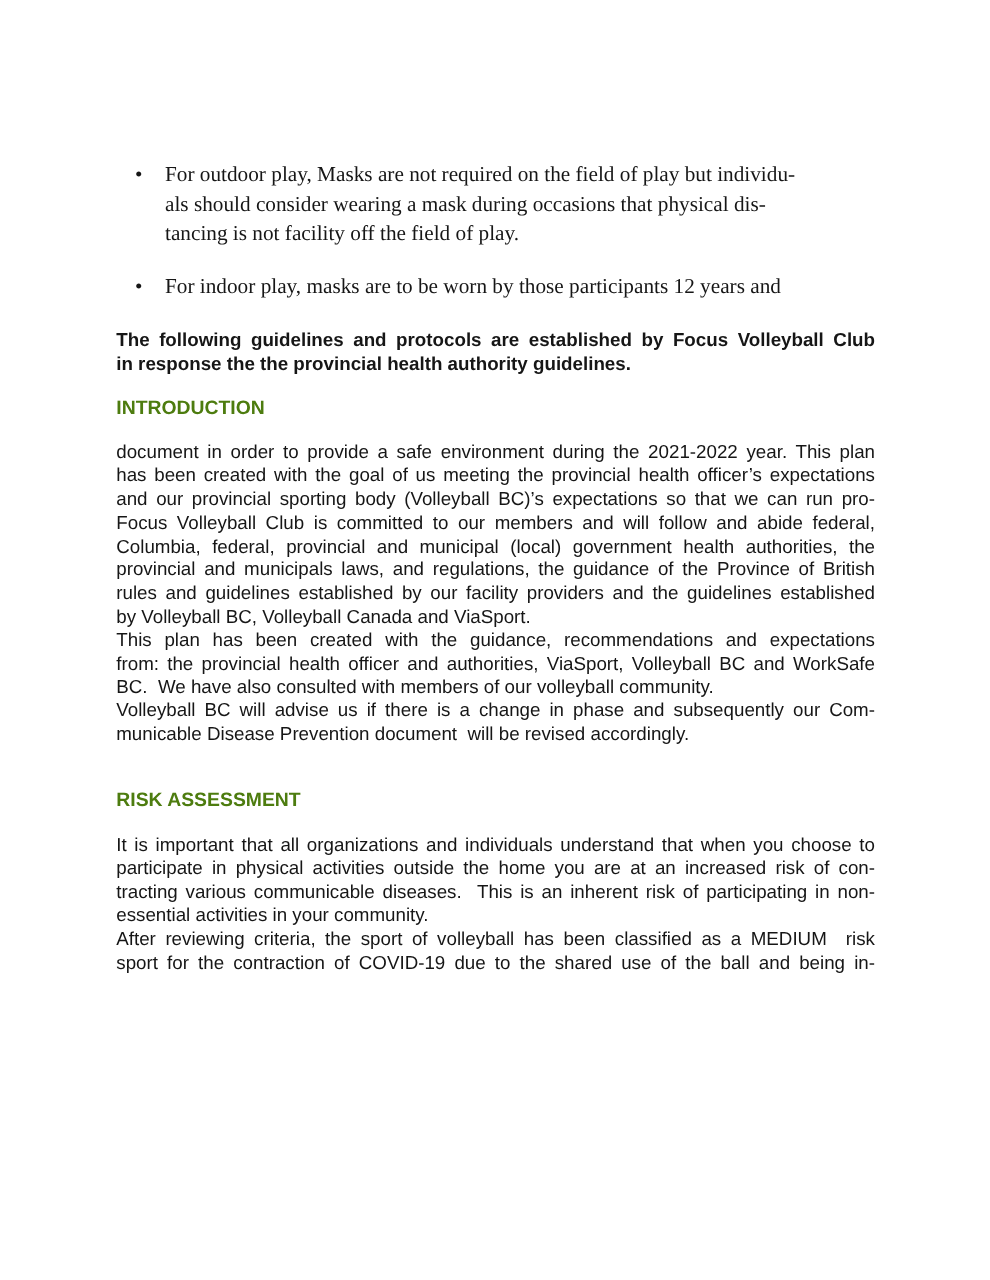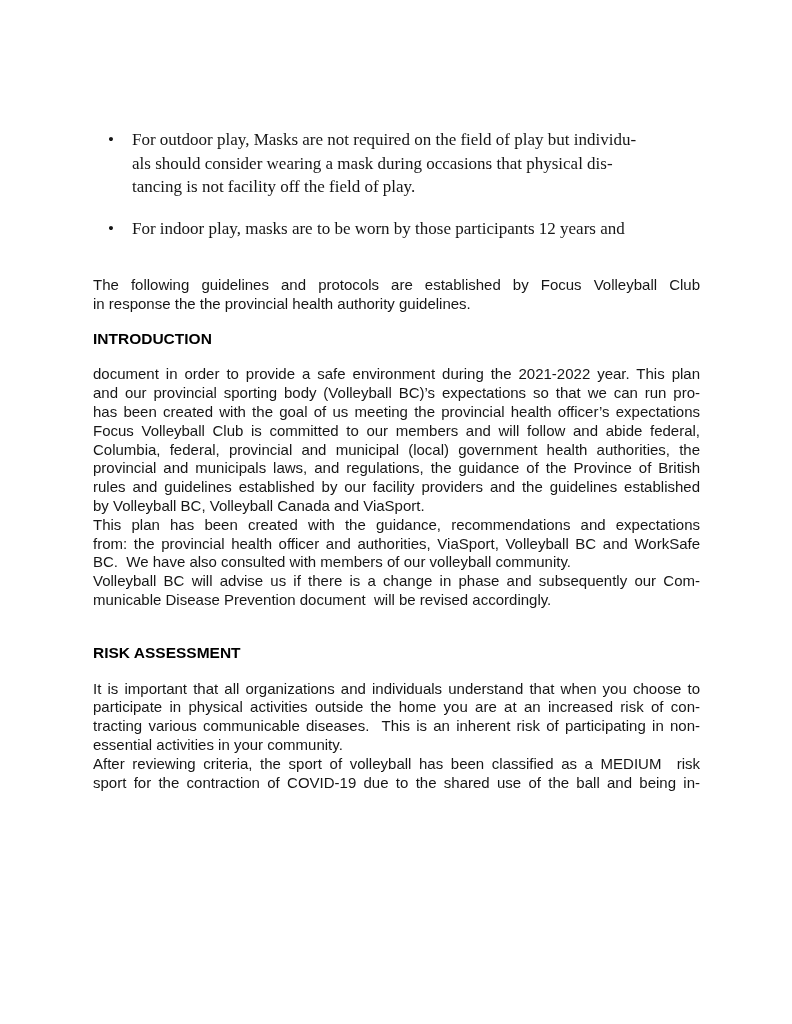--- a/index.html
+++ b/index.html
@@ -32,29 +32,29 @@
     position: relative;
     padding-left: 39px;
   }
   .bullet-item + .bullet-item { margin-top: 18px; }
   .bullet-marker {
     position: absolute;
     left: 15px;
     top: 0;
   }
   .para { margin-top: 0; }
-  .para.lead { margin-top: 36px; }
+  .para.lead { margin-top: 24px; font-weight: bold; }
   .para.after-heading { margin-top: 17px; }
   .heading {
     font-family: "Liberation Sans", "DejaVu Sans", sans-serif;
     font-size: 15.5px;
     line-height: 18.8px;
     font-weight: bold;
     margin: 34px 0 0 0;
-    color: #000000;
+    color: #4d7c0f;
   }
   .heading.intro { margin-top: 16px; }
   .tline {
     white-space: nowrap;
   }
   .tline.j {
     white-space: normal;
     text-align: justify;
     text-align-last: justify;
     -moz-text-align-last: justify;
@@ -85,22 +85,22 @@
 
   <div class="para lead sans">
       <div class="tline j">The following guidelines and protocols are established by Focus Volleyball Club</div>
       <div class="tline">in response the the provincial health authority guidelines.</div>
     </div>
 
   <div class="heading intro">INTRODUCTION</div>
 
   <div class="para after-heading sans">
       <div class="tline j">document in order to provide a safe environment during the 2021-2022 year. This plan</div>
+      <div class="tline j">has been created with the goal of us meeting the provincial health officer’s expectations</div>
       <div class="tline j">and our provincial sporting body (Volleyball BC)’s expectations so that we can run pro-</div>
-      <div class="tline j">has been created with the goal of us meeting the provincial health officer’s expectations</div>
     </div>
 
   <div class="para sans">
       <div class="tline j">Focus Volleyball Club is committed to our members and will follow and abide federal,</div>
       <div class="tline j">Columbia, federal, provincial and municipal (local) government health authorities, the</div>
       <div class="tline j">provincial and municipals laws, and regulations, the guidance of the Province of British</div>
       <div class="tline j">rules and guidelines established by our facility providers and the guidelines established</div>
       <div class="tline">by Volleyball BC, Volleyball Canada and ViaSport.</div>
     </div>
 

